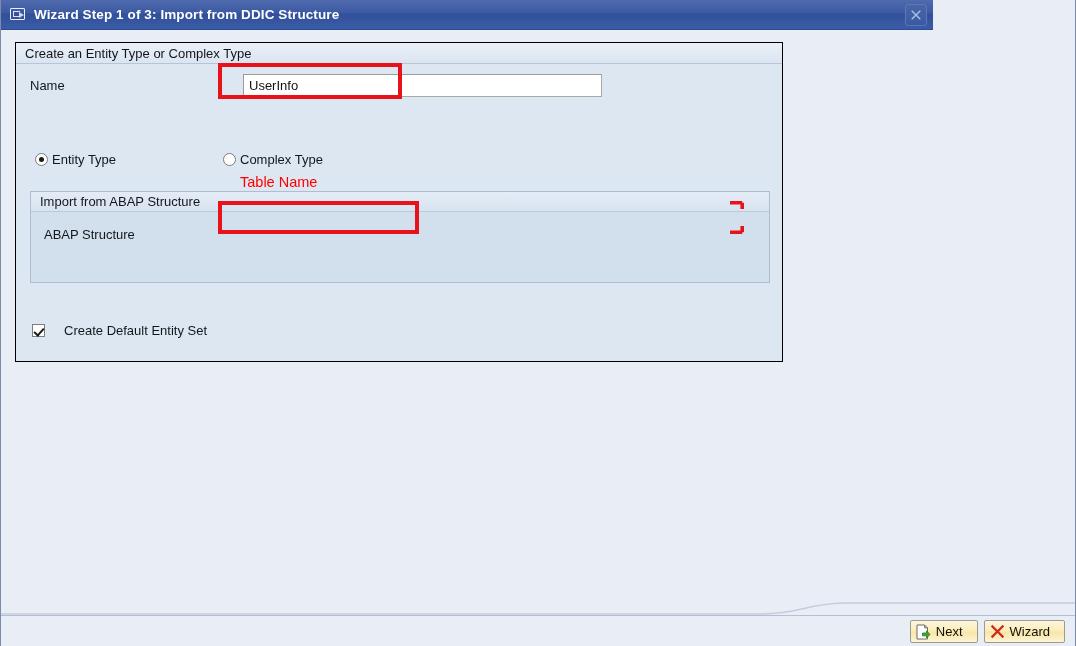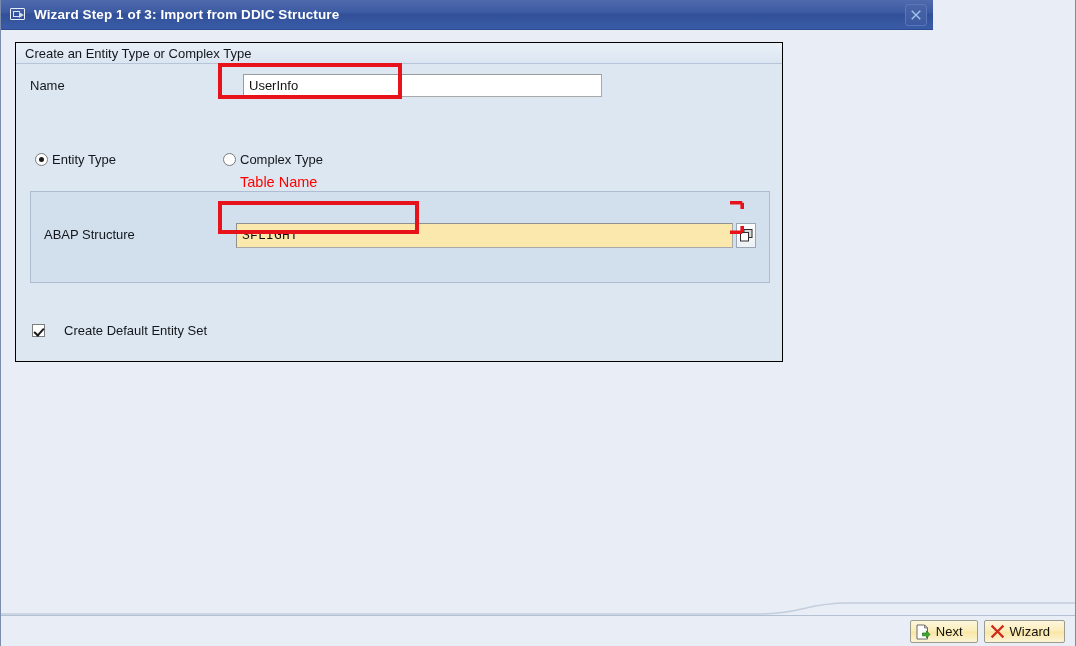--- a/index.html
+++ b/index.html
@@ -444,32 +444,26 @@
               <span class="radio-dot checked"></span>
               <span class="radio-label">Entity Type</span>
             </div>
             <div class="radio-item radio-complex">
               <span class="radio-dot"></span>
               <span class="radio-label">Complex Type</span>
             </div>
           </div>
 
           <div class="innerbox">
+            <div class="innerbox-header">
+              <span class="ib-title">Import from ABAP Structure</span>
+            </div>
 
             <div class="row-abap">
               <span class="field-label lbl-abap">ABAP Structure</span>
-              <div class="abap-field-wrap">
-                <input class="input-abap" type="text" value="SFLIGHT" style="">
-                <div class="f4-button">
-                  <svg width="13" height="13" viewBox="0 0 13 13">
-                    <rect x="4" y="0.5" width="8" height="8" fill="#d7d7d7" stroke="#2d2d2d" stroke-width="1"></rect>
-                    <rect x="0.5" y="3.5" width="8" height="8.5" fill="#ffffff" stroke="#2d2d2d" stroke-width="1"></rect>
-                  </svg>
-                </div>
-              </div>
             </div>
           </div>
 
           <div class="row-check">
             <span class="cbox checked"></span>
             <span class="cbox-label">Create Default Entity Set</span>
           </div>
 
         </div>
       </div>

